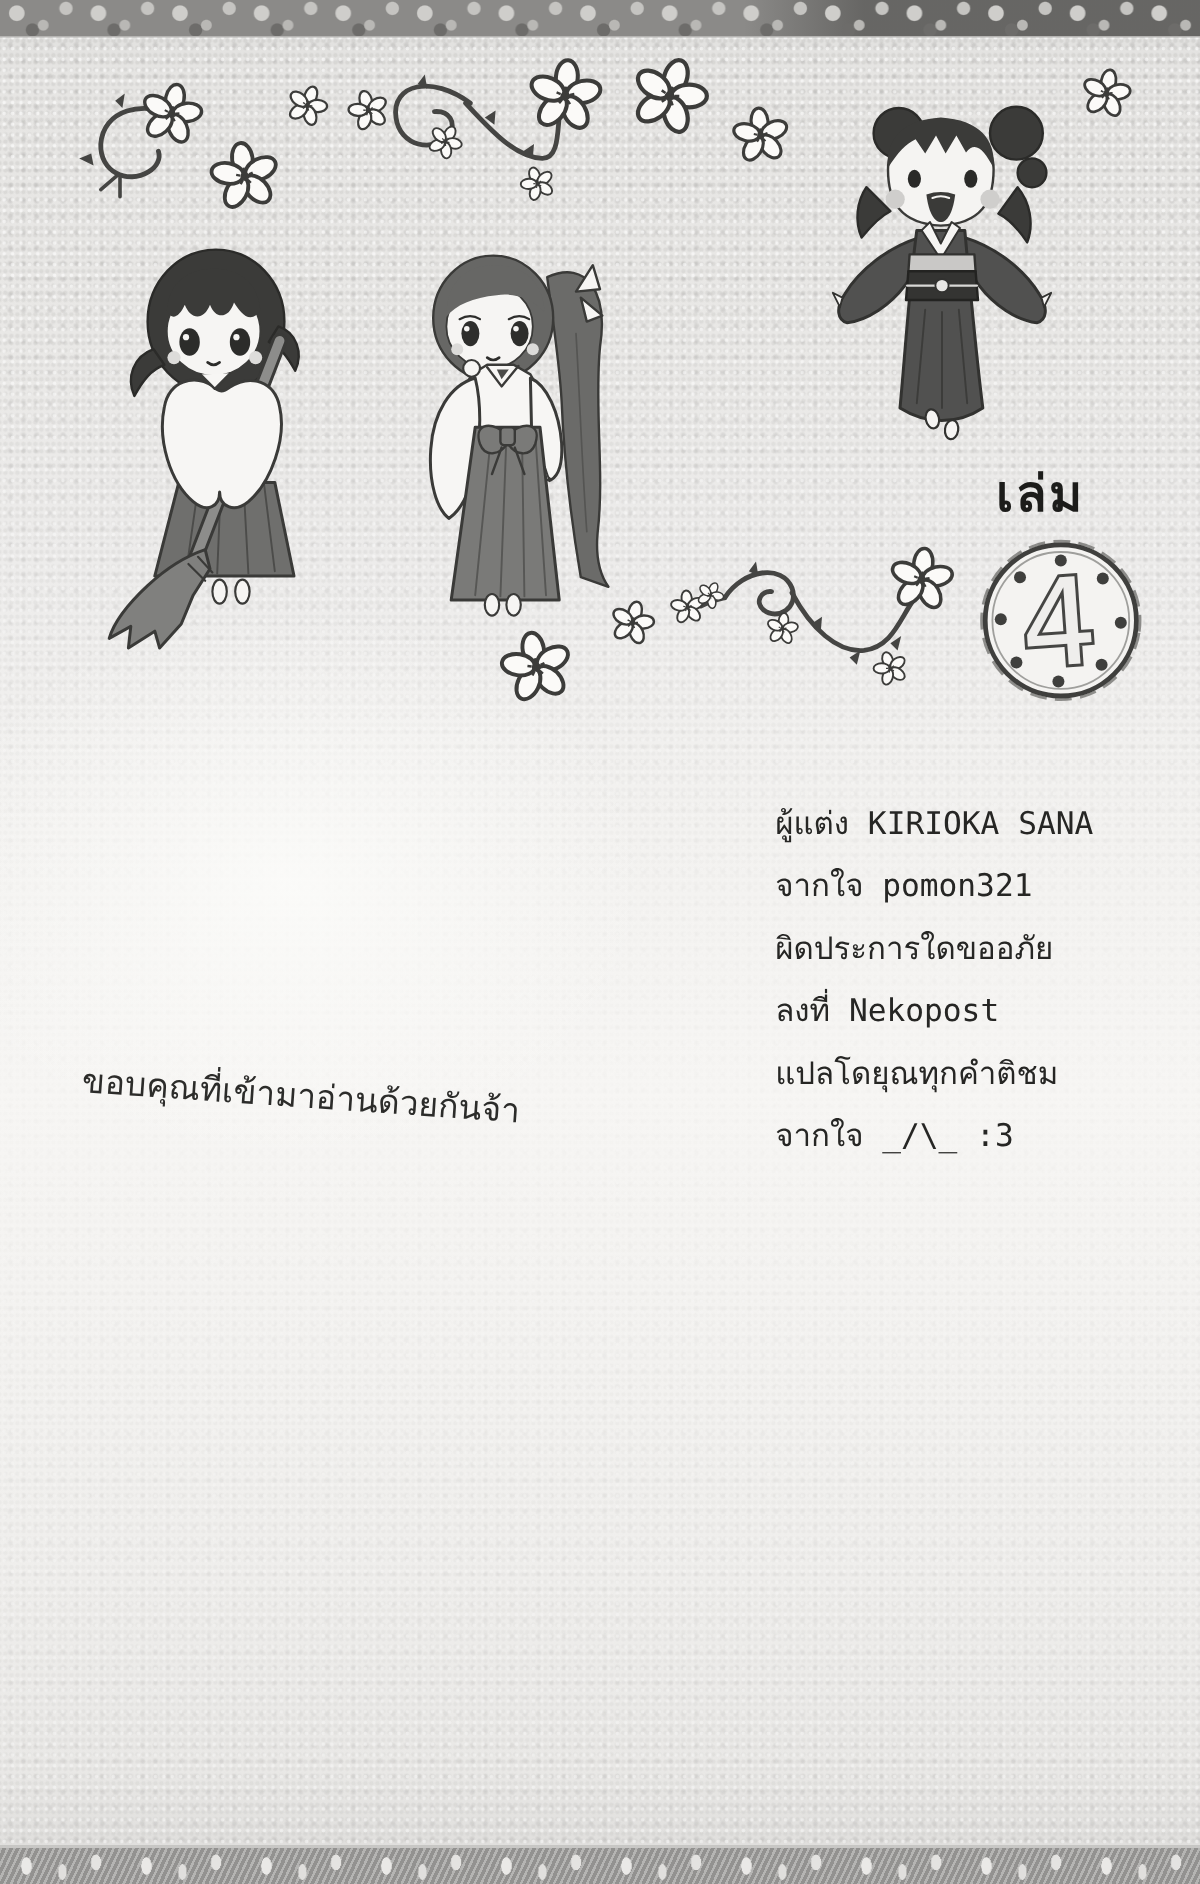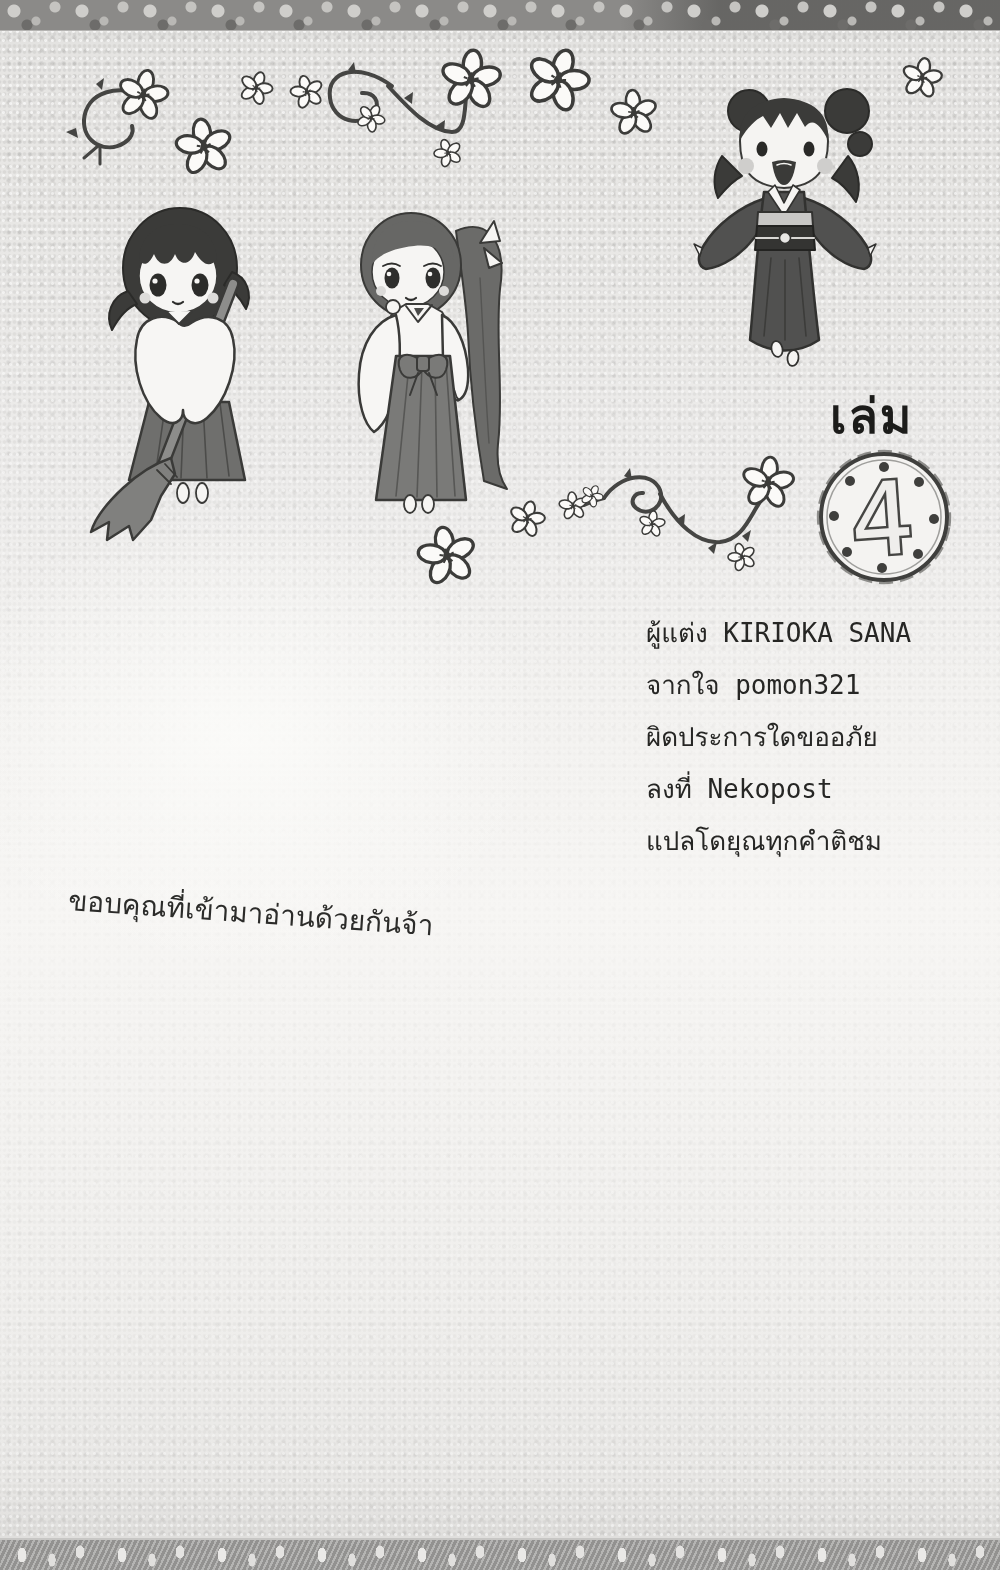--- a/index.html
+++ b/index.html
@@ -47,25 +47,25 @@
       radial-gradient(ellipse 6px 10px at 22px 15px, #eae9e7 0 70%, transparent 75%),
       radial-gradient(ellipse 5px 9px at 52px 20px, #e0dfdd 0 70%, transparent 75%),
       radial-gradient(ellipse 6px 9px at 80px 12px, #e4e3e1 0 70%, transparent 75%),
       repeating-linear-gradient(115deg, rgba(255,255,255,.20) 0 2px, rgba(0,0,0,.10) 2px 5px);
     background-size:100px 30px,100px 30px,100px 30px,auto;
     border-top:2px solid #c8c7c5;
   }
   .deco,.char{position:absolute;}
   .volume-label{
     position:absolute;left:830px;top:378px;width:110px;
-    font-size:48px;font-weight:800;color:#1c1c1a;letter-spacing:2px;
+    font-size:42px;font-weight:800;color:#1c1c1a;letter-spacing:2px;
     font-family:"DejaVu Sans",sans-serif;
   }
   .credits{
-    position:absolute;left:646px;top:610px;width:320px;
+    position:absolute;left:646px;top:664px;width:320px;
     font-family:"DejaVu Sans Mono","DejaVu Sans",monospace,sans-serif;
     font-size:26px;color:#262624;
   }
   .credit-line{height:52px;line-height:46px;white-space:nowrap;}
   .thanks{
     position:absolute;left:70px;top:878px;width:430px;
     font-family:"DejaVu Sans Mono","DejaVu Sans",monospace,sans-serif;
     font-size:28px;color:#2c2c2a;white-space:nowrap;
     transform:rotate(4deg);transform-origin:0 0;
   }
@@ -261,17 +261,18 @@
   </svg>
 
   <div class="volume-label">เล่ม</div>
 
   <div class="credits">
     <div class="credit-line">ผู้แต่ง KIRIOKA SANA</div>
     <div class="credit-line">จากใจ pomon321</div>
     <div class="credit-line">ผิดประการใดขออภัย</div>
     <div class="credit-line">ลงที่ Nekopost</div>
     <div class="credit-line">แปลโดยุณทุกคำติชม</div>
+    <div class="credit-line">จากใจ _/\_ :3</div>
   </div>
 
   <div class="thanks">ขอบคุณที่เข้ามาอ่านด้วยกันจ้า</div>
 
 </div>
 
 </body></html>

